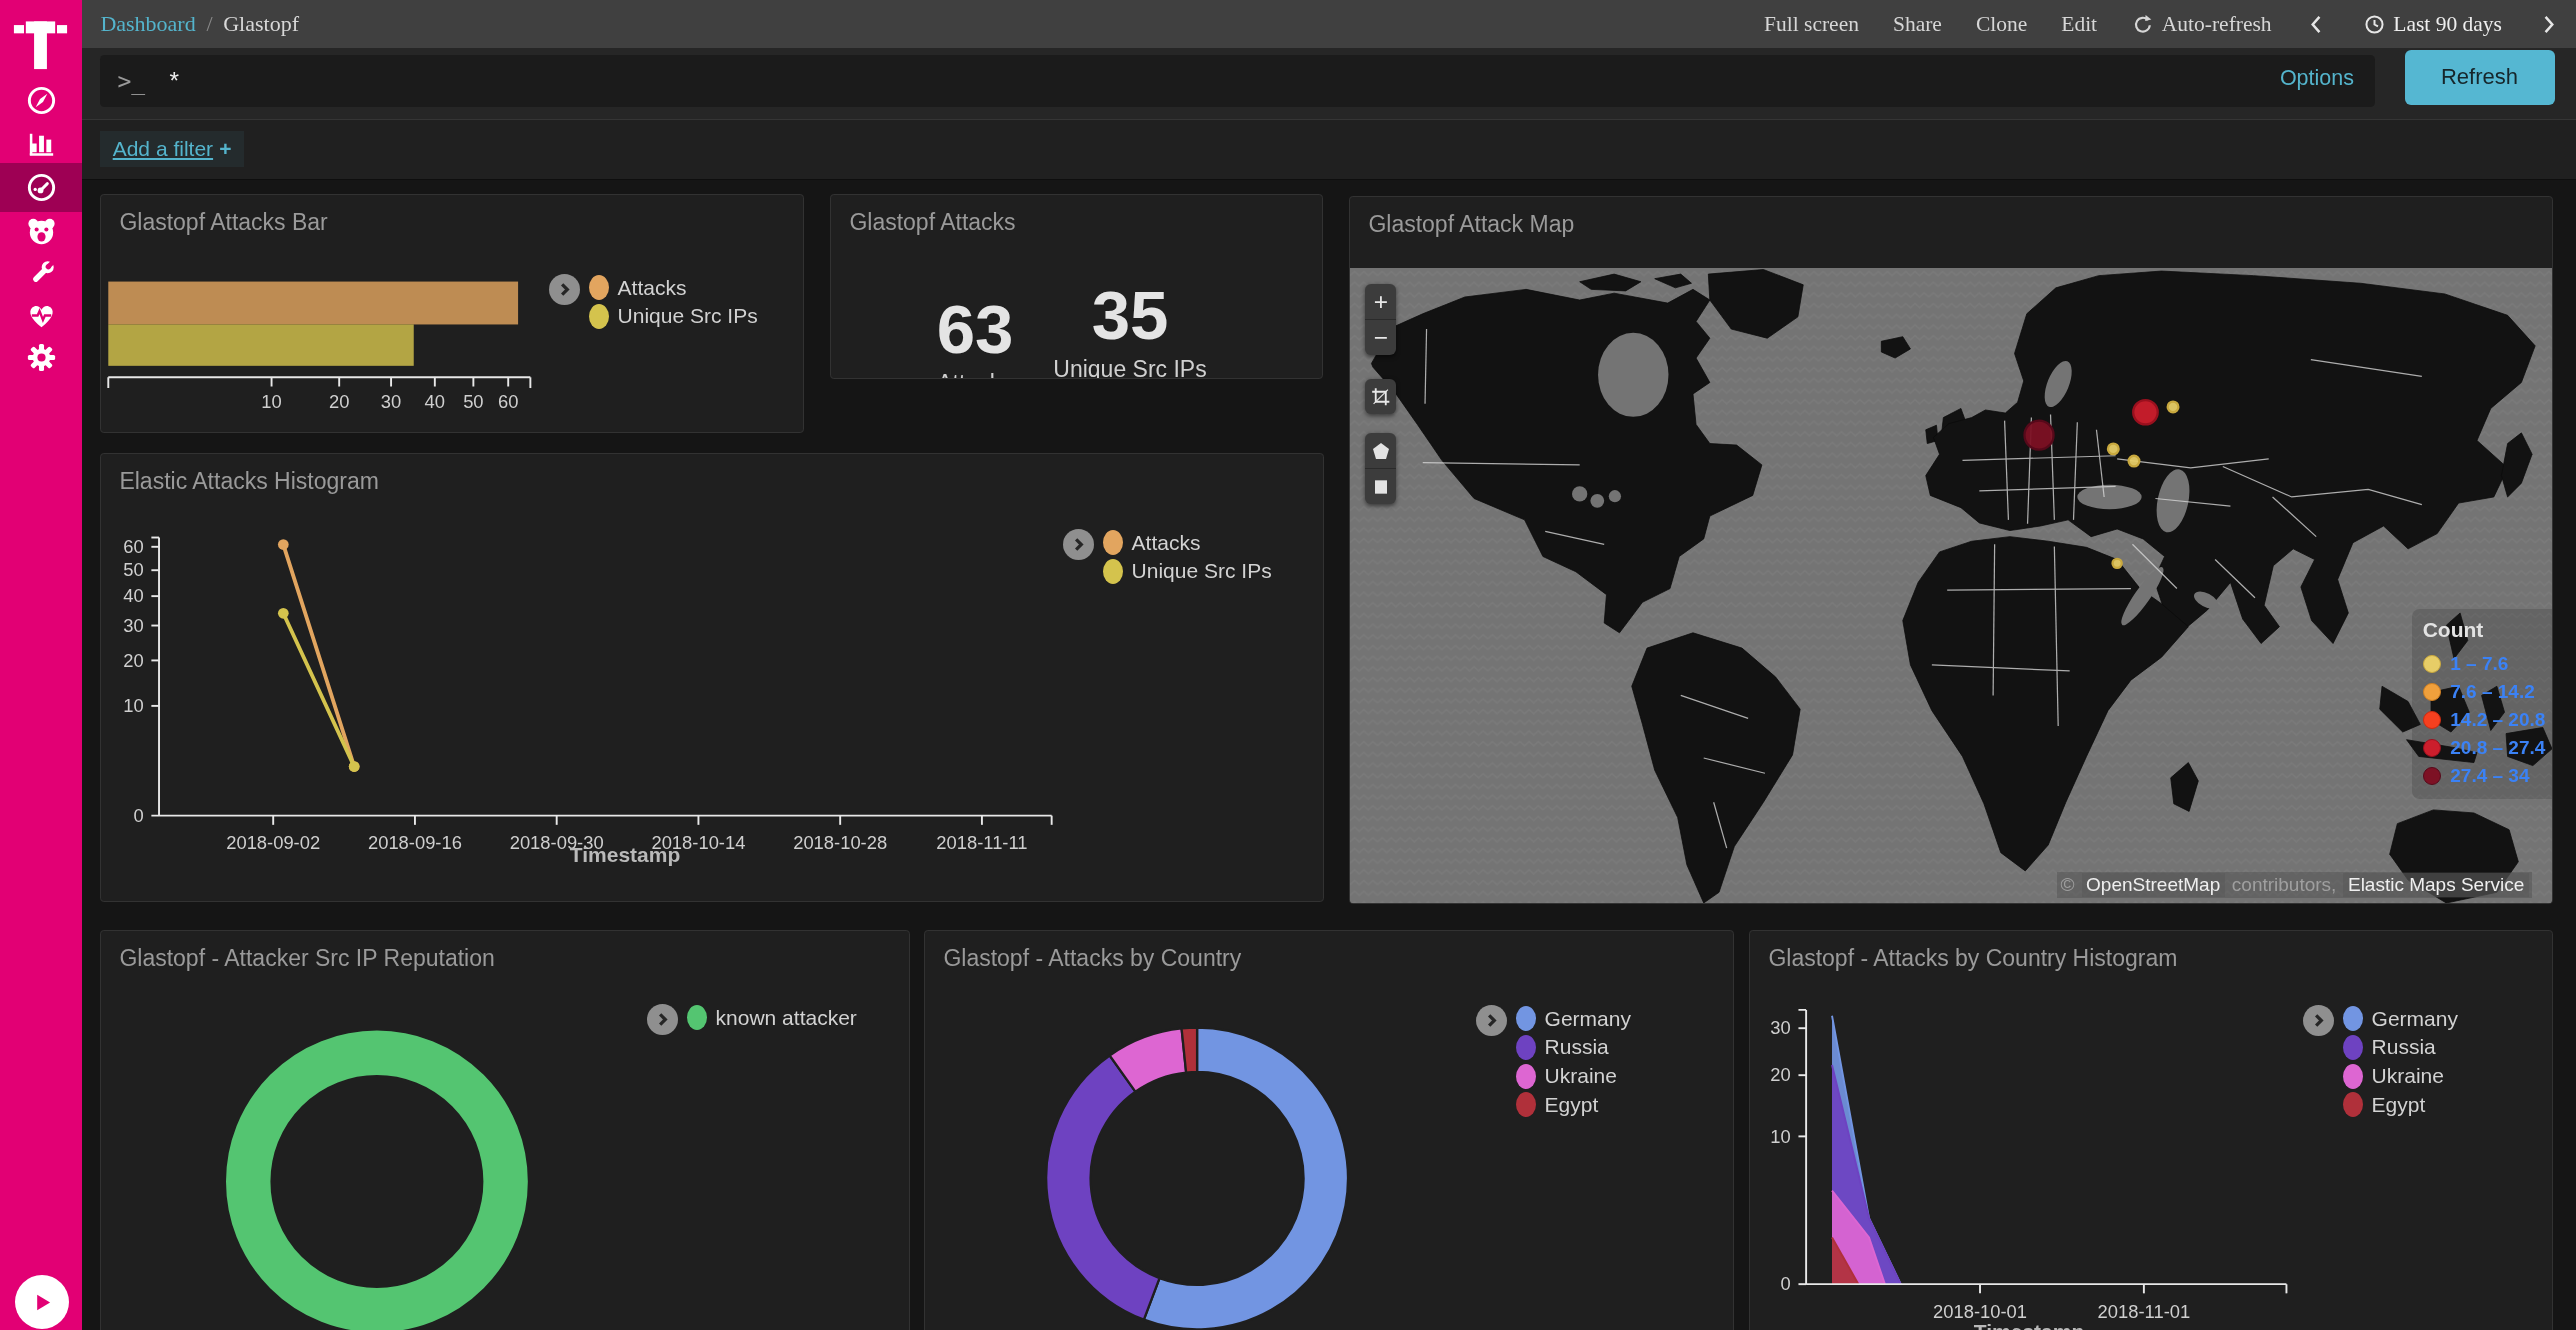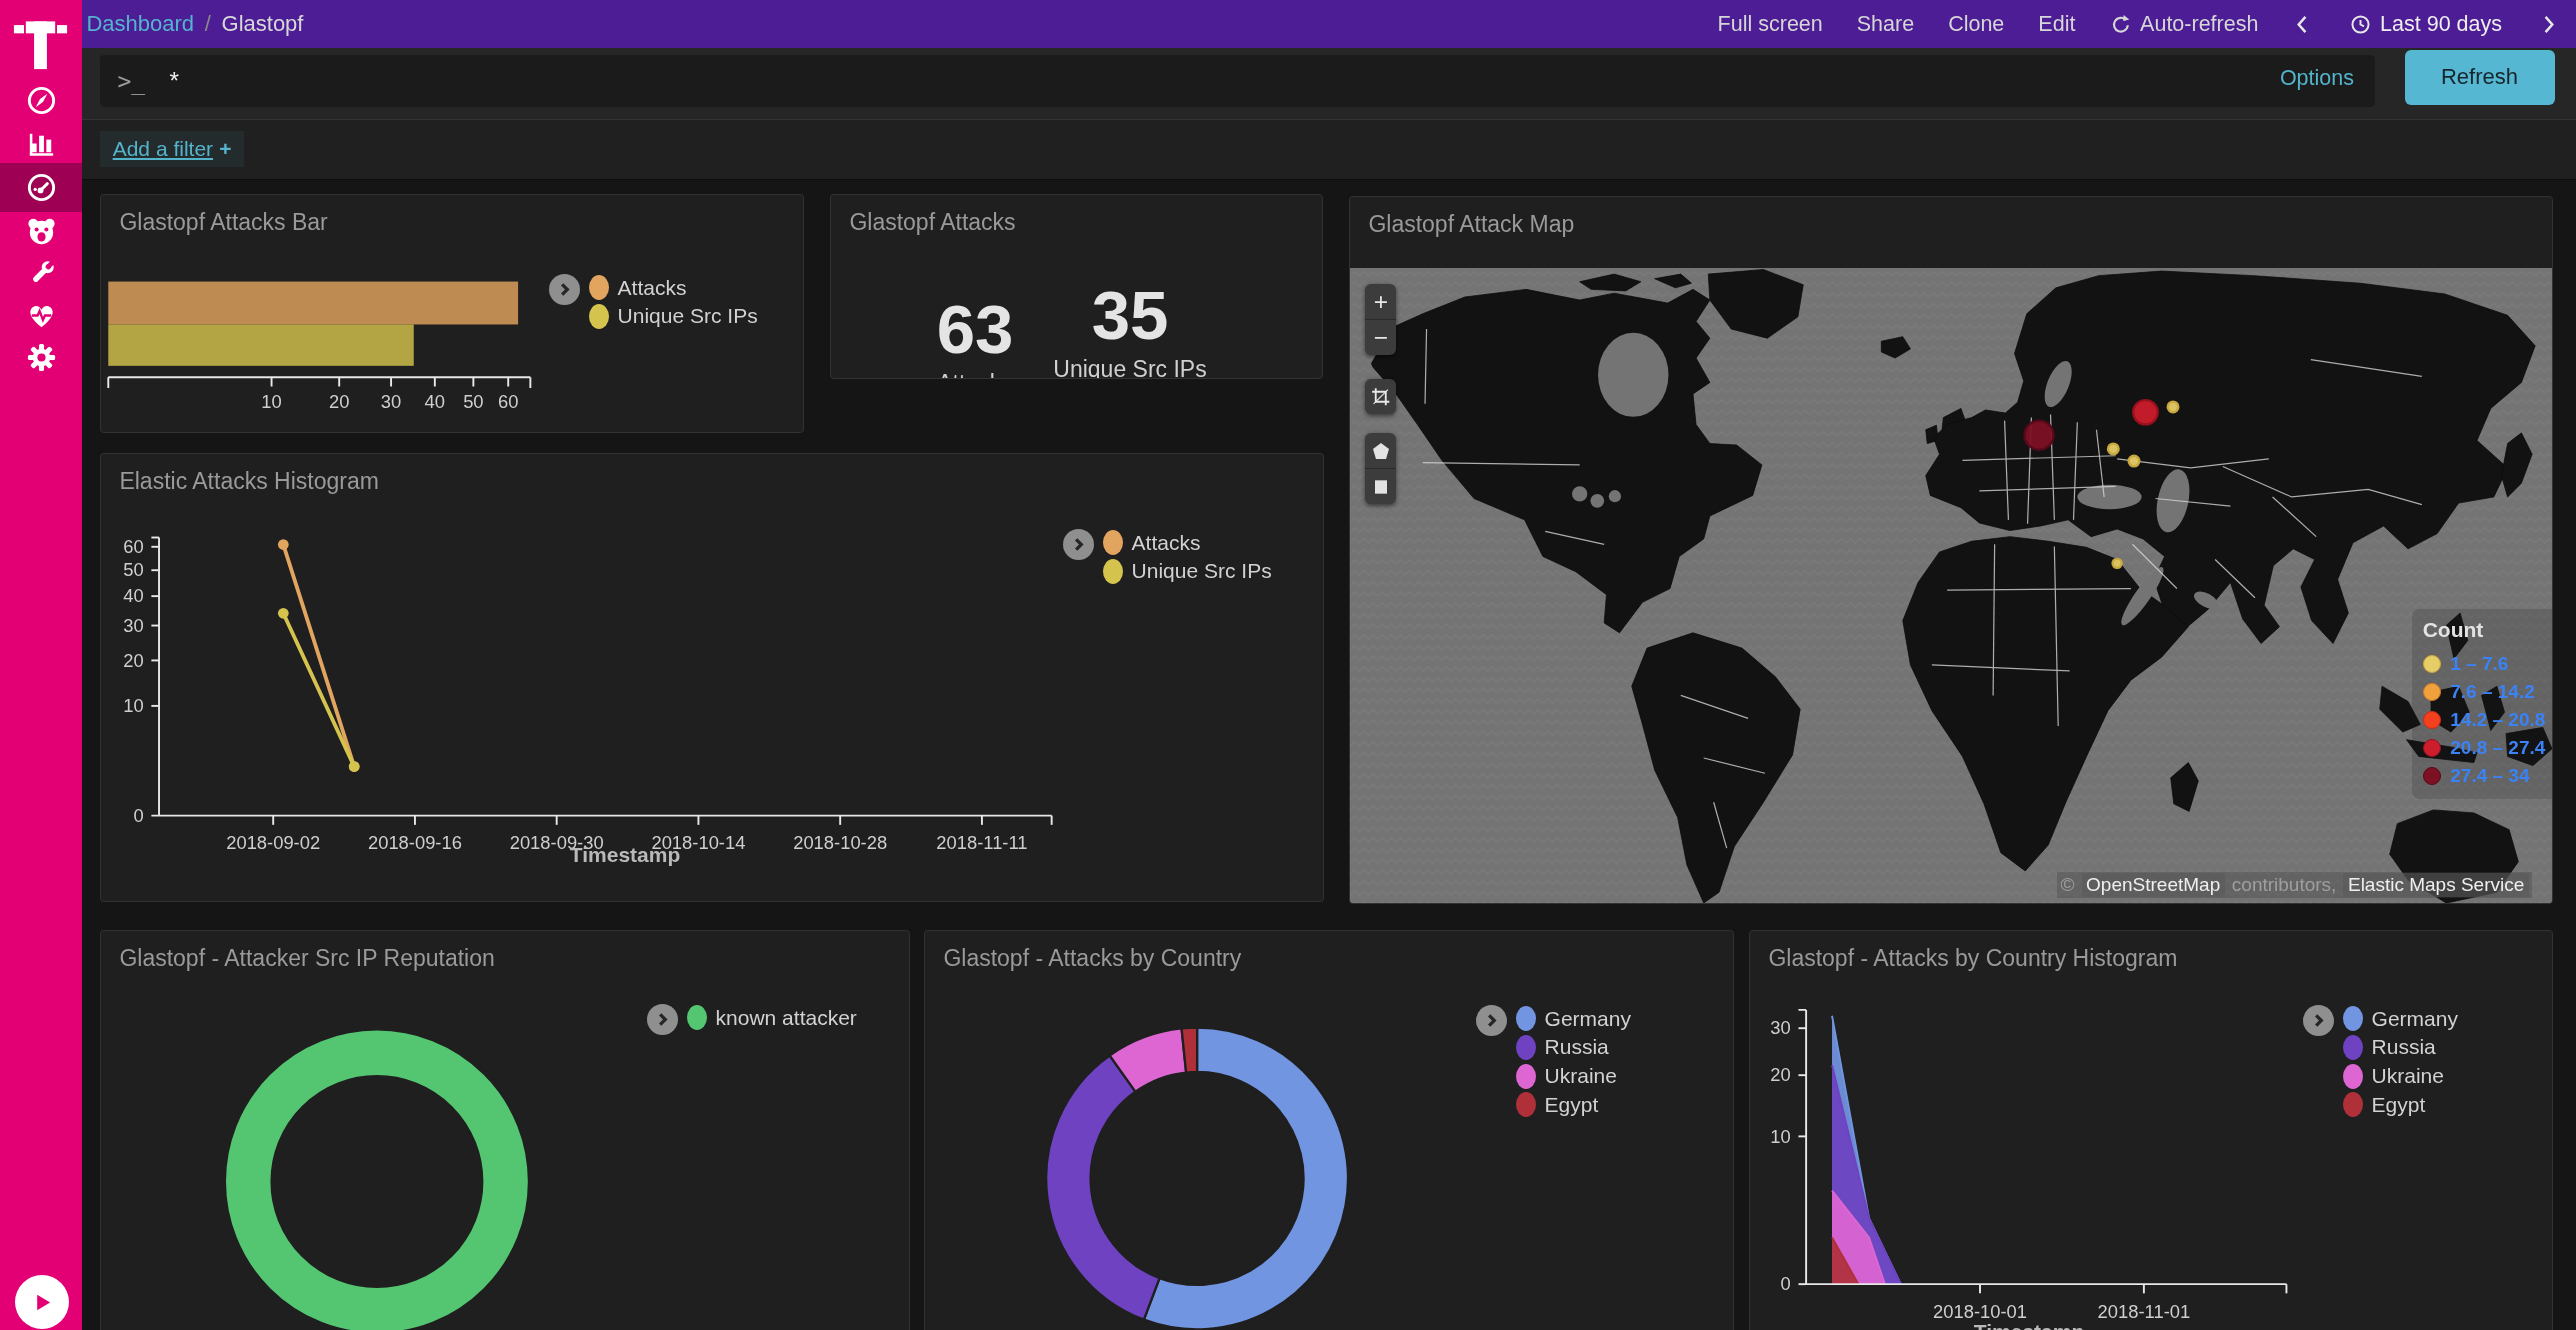--- a/index.html
+++ b/index.html
@@ -13,21 +13,21 @@
 
   
   .sidebar{position:absolute;left:0;top:0;width:82px;height:1331px;background:var(--mag);z-index:40;}
   .side-logo{position:absolute;left:13px;top:12.3px;width:55px;height:61px;}
   .side-item{position:absolute;left:0;width:82px;height:44px;display:flex;align-items:center;justify-content:center;cursor:pointer;}
   .side-item.selected{background:var(--magdark);height:49px;}
   .side-item svg{width:35px;height:35px;}
   .side-play{position:absolute;left:14.6px;top:1275px;width:54px;height:54px;border-radius:50%;background:#fff;display:flex;align-items:center;justify-content:center;cursor:pointer;}
 
   
-  .topnav{position:absolute;left:68px;right:0;top:0;height:48px;background:#4c1d95;display:flex;align-items:center;z-index:30;}
+  .topnav{position:absolute;left:82px;right:0;top:0;height:48px;background:#404040;display:flex;align-items:center;z-index:30;font-family:Liberation Serif, serif;}
   .breadcrumb{margin-left:18.4px;font-size:22px;display:flex;gap:10.7px;align-items:center;}
   .bc-link{color:var(--link);cursor:pointer;}
   .bc-sep{color:#8a8a8a;}
   .bc-current{color:#d8d8d8;}
   .nav-actions{margin-left:auto;margin-right:17px;display:flex;align-items:center;gap:34px;font-size:21.5px;color:#d6d6d6;}
   .nav-item{display:flex;align-items:center;gap:7.7px;cursor:pointer;white-space:nowrap;text-align:center;}
   .nav-item svg{width:23px;height:23px;}
 
   .querybar{position:absolute;left:82px;right:0;top:48px;height:71px;background:#262626;}
   .query-input{position:absolute;left:18.4px;top:7px;right:201px;height:52px;background:#1b1b1b;border-radius:4.6px;display:flex;align-items:center;}

